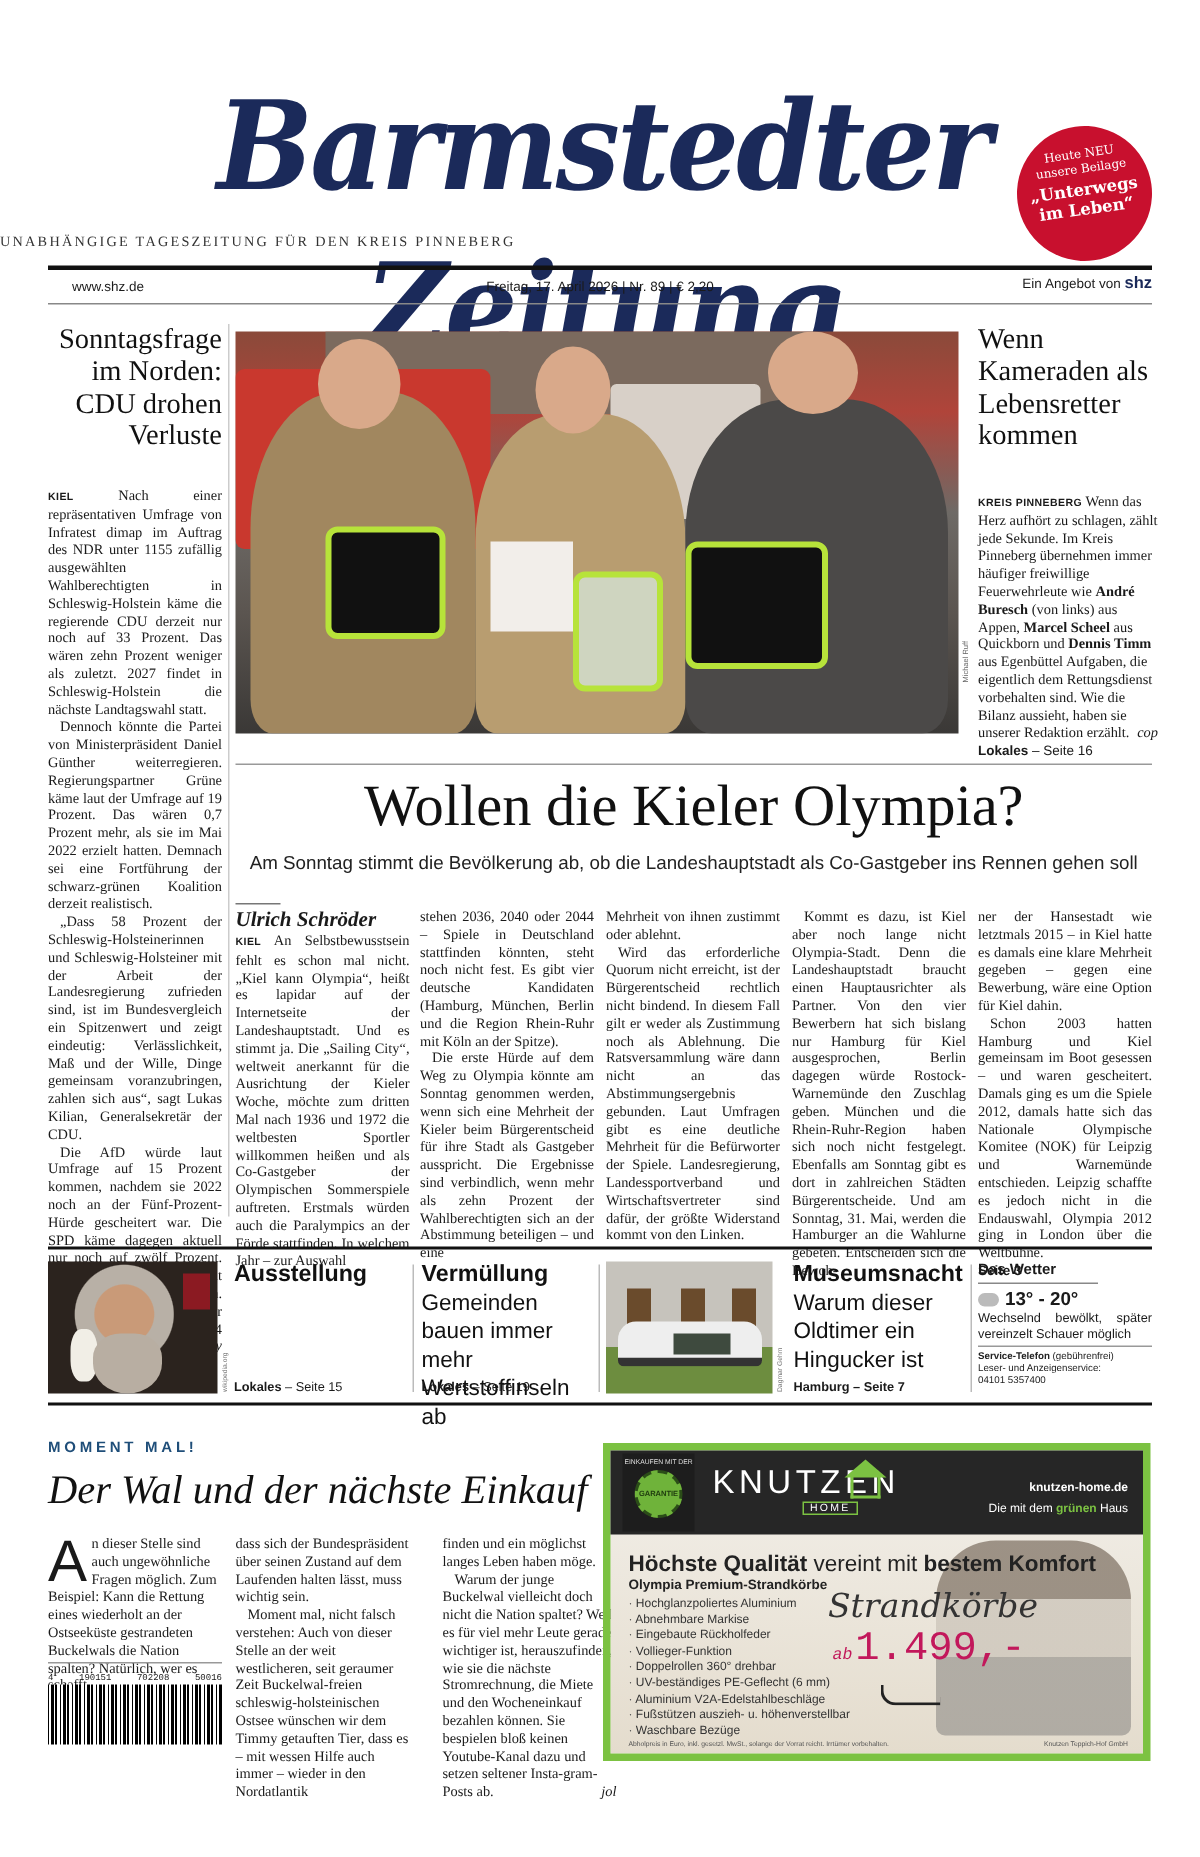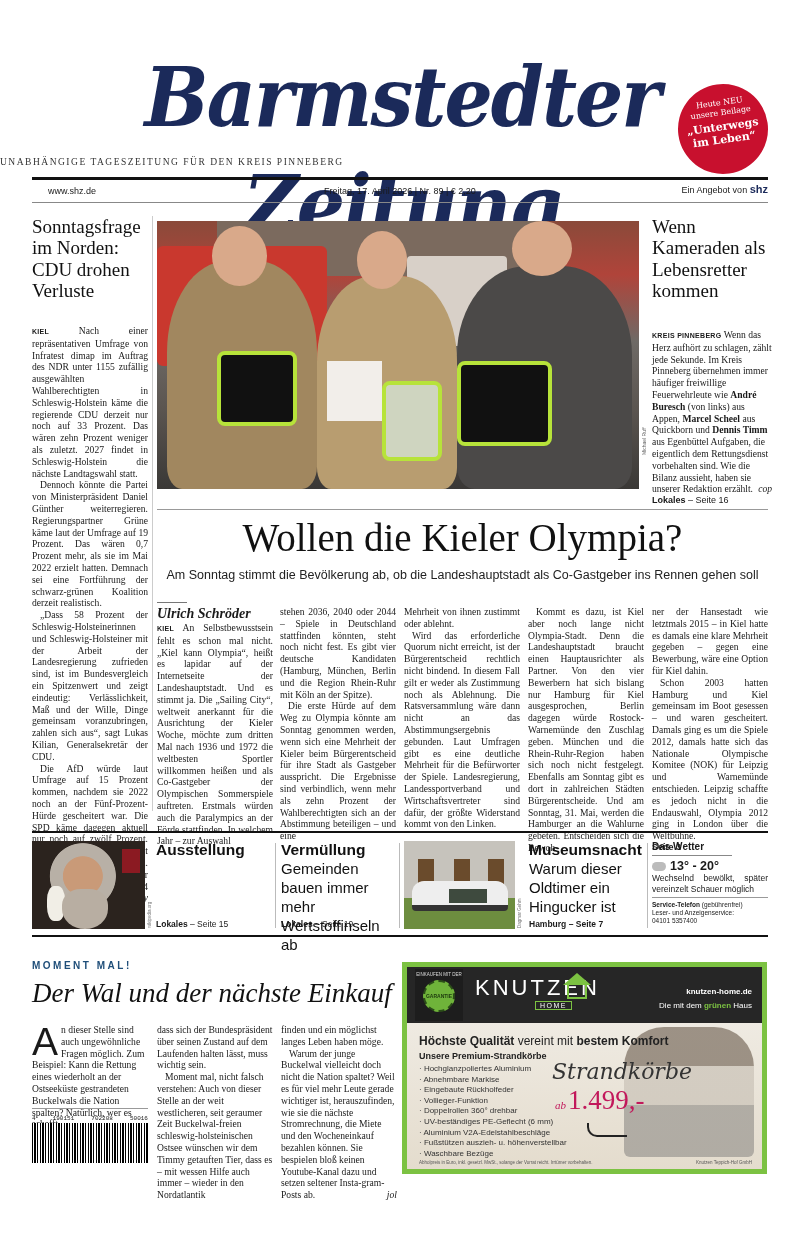--- a/index.html
+++ b/index.html
@@ -20,21 +20,21 @@
 #infobar{left:32px;top:183px;width:736px;height:16px;font-size:9px}
 #infobar .l{position:absolute;left:16px;top:3px}
 #infobar .c{position:absolute;left:0;width:100%;text-align:center;top:3px}
 #infobar .r{position:absolute;right:0;top:0}
 #infobar .r b{font-size:11px;color:#1b2a5a}
 #rule-info{left:32px;top:202px;width:736px;height:1px;background:#888}
 
 
 #left-col{left:32px;top:216px;width:116px}
 .head-serif{font-family:"Liberation Serif",serif;color:#111;line-height:1.12}
-#left-col h2{font-size:19px;text-align:left;font-weight:normal}
+#left-col h2{font-size:19px;text-align:right;font-weight:normal}
 .body{font-family:"Liberation Serif",serif;font-size:9.6px;line-height:11.8px;text-align:justify;hyphens:auto}
 .body p{text-indent:8px}
 .body p.first{text-indent:0}
 .kick{font-family:"Liberation Sans",sans-serif;font-weight:bold;font-size:7px;letter-spacing:.3px}
 .ref{font-family:"Liberation Sans",sans-serif;font-weight:bold;font-size:9px;display:block}
 .ref span{font-weight:normal}
 .sig{font-style:italic;float:right}
 #vrule-left{left:152px;top:216px;width:1px;height:595px;background:#ccc}
 
 
@@ -106,44 +106,44 @@
 #weather .desc{font-size:8.5px;line-height:10.5px;text-align:justify;text-align-last:left;padding-bottom:3px;border-bottom:1px solid #999}
 #weather .svc{font-size:6.5px;line-height:8px;margin-top:3px;color:#222}
 #weather .svc b{font-weight:bold}
 
 
 #mm-kicker{left:32px;top:960px;font-family:"Liberation Sans",sans-serif;font-weight:bold;font-size:10px;letter-spacing:2.5px;color:#1f4e79}
 #mm-head{left:32px;top:978px;width:370px;font-family:"Liberation Serif",serif;font-style:italic;font-size:27px;color:#111}
 .mmcol{position:absolute;top:1024px;width:116px;font-family:"Liberation Serif",serif;font-size:9.6px;line-height:11.8px}
 #mmc1{left:32px}
 #mmc2{left:157px}
-#mmc3{left:281px}
+#mmc3{left:295px}
 .dropcap{float:left;font-family:"Liberation Sans",sans-serif;font-size:39px;line-height:34px;margin:1px 3px 0 0}
 #barcode{left:32px;top:1108px;width:116px;height:62px;border-top:1px solid #999;padding-top:6px}
 #barcode .nums{font-family:"Liberation Mono",monospace;font-size:6px;display:flex;justify-content:space-between}
 #barcode .bars{height:40px;margin-top:1px;background:repeating-linear-gradient(90deg,#000 0 1px,#fff 1px 2px,#000 2px 4px,#fff 4px 5px,#000 5px 6px,#fff 6px 8px)}
 
 
 #ad{left:402px;top:962px;width:365px;height:212px;border:5px solid #7cc242;background:linear-gradient(180deg,#f3f0ea,#e4dccd)}
 #ad-top{position:absolute;left:0;top:0;width:355px;height:56px;background:#262626}
 #ad-seal{position:absolute;left:8px;top:2px;width:48px;height:52px;background:#1d1d1d;text-align:center;color:#ddd;font-family:"Liberation Sans",sans-serif;font-size:4.5px;padding-top:3px}
 #ad-seal .circ{width:32px;height:32px;border-radius:50%;background:#6fb33a;margin:3px auto 0;border:2px dashed #2b4d18;display:flex;align-items:center;justify-content:center;font-size:5px;font-weight:bold;color:#1e3a0e}
 #ad-brand{position:absolute;left:68px;top:8px;color:#fff;font-family:"Liberation Sans",sans-serif;font-size:22px;letter-spacing:3px}
 #ad-brand-sub{position:absolute;left:128px;top:34px;color:#fff;font-family:"Liberation Sans",sans-serif;font-size:7px;letter-spacing:1.5px;border:1px solid #7cc242;padding:0 4px}
 #ad-house{position:absolute;left:160px;top:16px;width:20px;height:16px;border:2px solid #7cc242;border-top:none}
 #ad-roof{position:absolute;left:156px;top:6px;width:0;height:0;border-left:14px solid transparent;border-right:14px solid transparent;border-bottom:12px solid #7cc242}
 #ad-url{position:absolute;right:10px;top:18px;color:#fff;font-family:"Liberation Sans",sans-serif;font-size:8px;font-weight:bold;text-align:right;line-height:14px}
 #ad-url .g{color:#7cc242;font-weight:bold}
 #ad-url .n{font-weight:normal}
-#ad-h{position:absolute;left:12px;top:67px;font-family:"Liberation Sans",sans-serif;font-size:12px;color:#222}
+#ad-h{position:absolute;left:12px;top:67px;font-family:"Liberation Sans",sans-serif;font-size:15px;color:#222}
 #ad-h2{position:absolute;left:12px;top:84px;font-family:"Liberation Sans",sans-serif;font-size:9px;font-weight:bold;color:#222}
 #ad-list{position:absolute;left:12px;top:97px;font-family:"Liberation Sans",sans-serif;font-size:8px;line-height:10.6px;color:#333;list-style:none}
 #ad-list li:before{content:"· ";color:#555}
 #ad-script{position:absolute;left:145px;top:92px;font-family:"DejaVu Serif",serif;font-style:italic;font-size:22px;color:#333}
-#ad-price{position:absolute;left:148px;top:118px;font-family:Liberation Serif, serif;font-size:27px;color:#c2185b}
+#ad-price{position:absolute;left:148px;top:118px;font-family:Liberation Mono, monospace;font-size:27px;color:#c2185b}
 #ad-price small{font-size:11px;font-style:italic;margin-right:2px}
 #ad-arrow{position:absolute;left:180px;top:156px;width:40px;height:14px;border-bottom:2px solid #222;border-left:2px solid #222;border-radius:0 0 0 10px}
 #ad-chair{position:absolute;right:8px;top:60px;width:130px;height:130px;background:linear-gradient(180deg,#8e8275 0 30%,#cfc8bd 30% 60%,#a7a39c 60%);border-radius:40px 40px 6px 6px;opacity:.85}
 #ad-foot-l{position:absolute;left:12px;bottom:4px;font-family:"Liberation Sans",sans-serif;font-size:4.5px;color:#555}
 #ad-foot-r{position:absolute;right:10px;bottom:4px;font-family:"Liberation Sans",sans-serif;font-size:4.5px;color:#555}
 </style>
 </head>
 <body>
 
 <div class="abs" id="masthead">
@@ -313,21 +313,21 @@
     <div id="ad-roof"></div>
     <div id="ad-house"></div>
     <div id="ad-brand-sub">HOME</div>
     <div id="ad-url">
       <div>knutzen-home.de</div>
       <div class="n"><span>Die mit dem </span><span class="g">grünen</span><span> Haus</span></div>
     </div>
   </div>
   <div id="ad-chair"></div>
   <div id="ad-h"><b>Höchste Qualität</b><span> vereint mit </span><b>bestem Komfort</b></div>
-  <div id="ad-h2">Unsere Premium-Strandkörbe</div>
+  <div id="ad-h2">Olympia Premium-Strandkörbe</div>
   <ul id="ad-list">
     <li>Hochglanzpoliertes Aluminium</li>
     <li>Abnehmbare Markise</li>
     <li>Eingebaute Rückholfeder</li>
     <li>Vollieger-Funktion</li>
     <li>Doppelrollen 360° drehbar</li>
     <li>UV-beständiges PE-Geflecht (6 mm)</li>
     <li>Aluminium V2A-Edelstahlbeschläge</li>
     <li>Fußstützen auszieh- u. höhenverstellbar</li>
     <li>Waschbare Bezüge</li>

